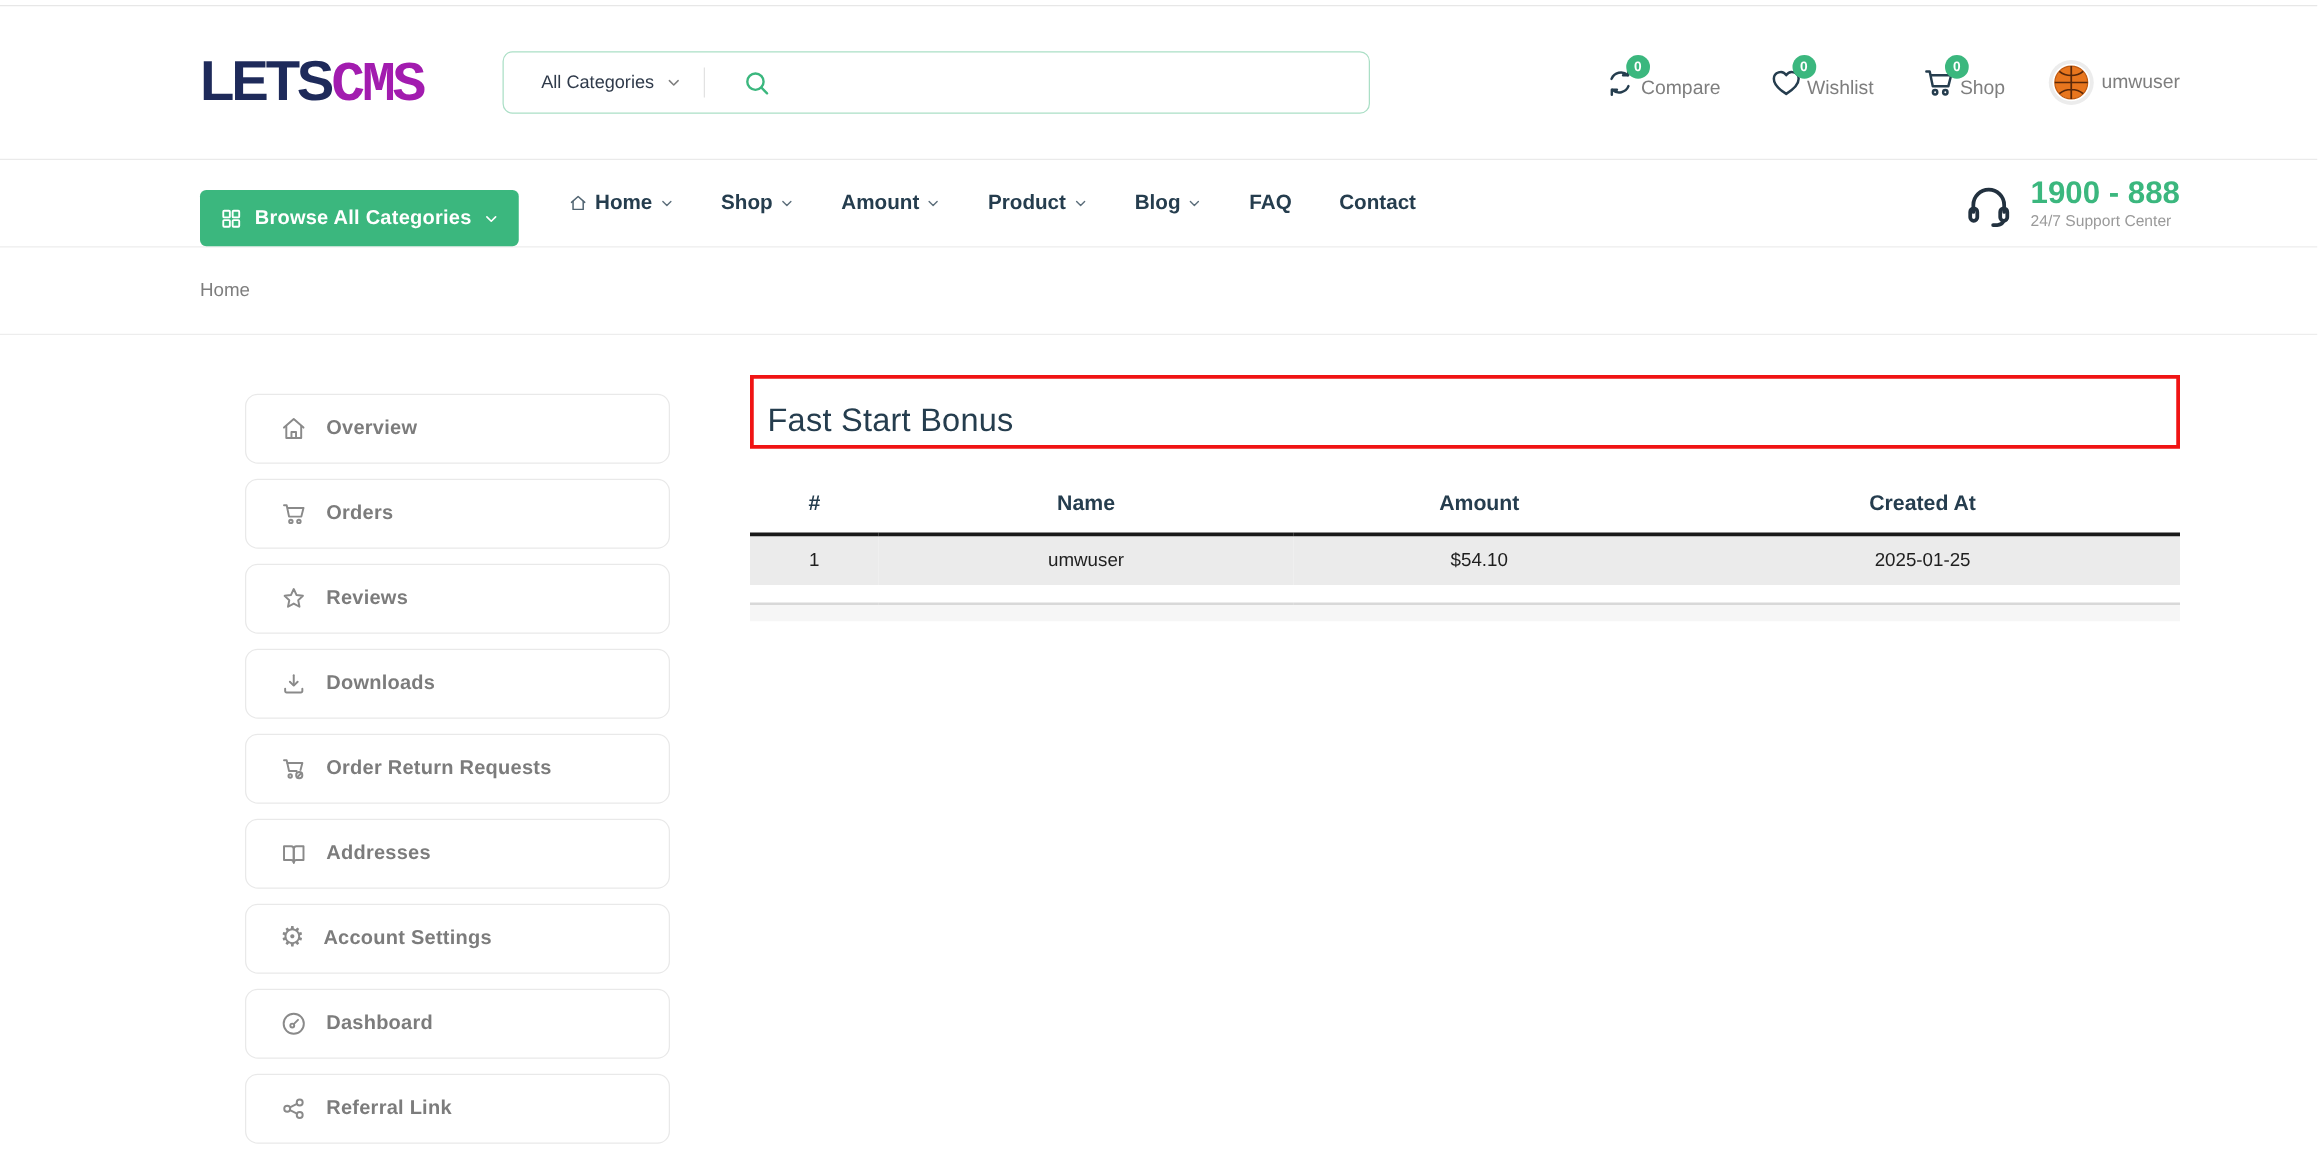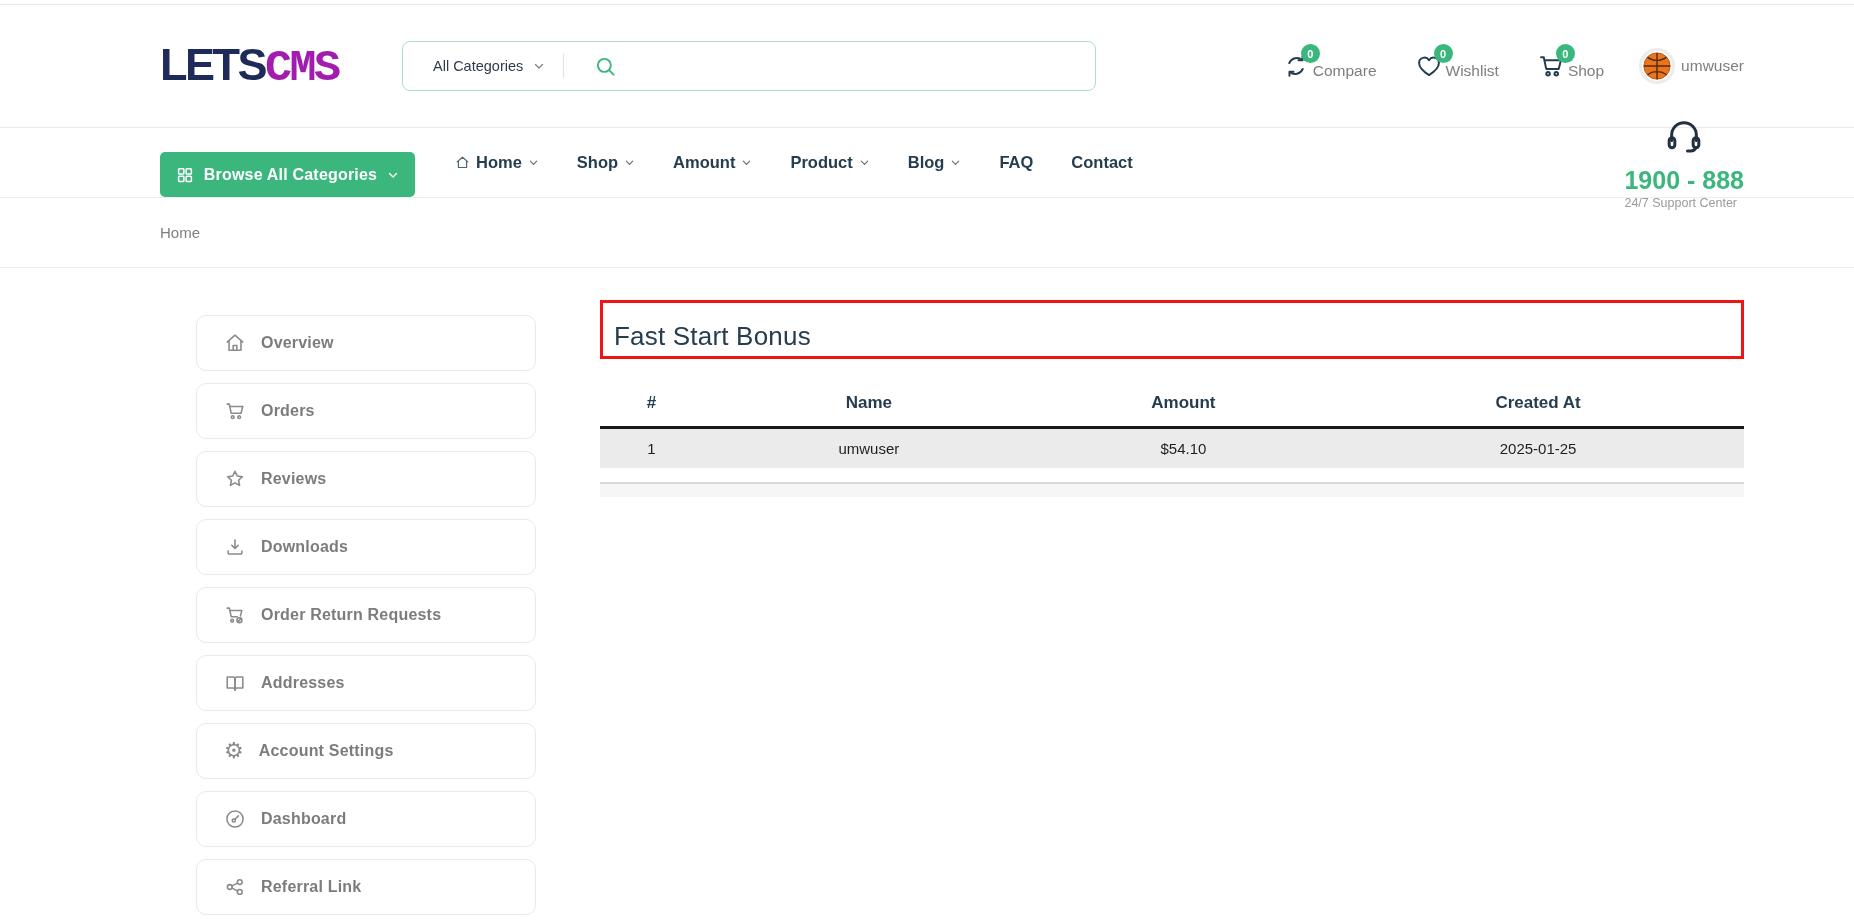--- a/index.html
+++ b/index.html
@@ -28,21 +28,21 @@
   .badge { position:absolute; top:-8px; right:-10px; min-width:19px; height:19px; padding:0 4px; border-radius:10px; background:#3BB77E; color:#fff; font-size:11px; font-weight:700; display:flex; align-items:center; justify-content:center; }
   .user { display:flex; align-items:center; gap:9px; color:#7E7E7E; font-size:15.5px; cursor:pointer; }
   .avatar-ring { border-radius:50%; box-shadow:0 0 0 3px #ececec; display:flex; }
 
   
   .navbar { height:70px; display:flex; align-items:center; padding:0 110px 0 160px; border-bottom:1px solid #ededed; }
   .browse-btn { width:255px; height:45px; background:#3BB77E; border:none; border-radius:5px; color:#fff; font-size:16px; font-weight:700; display:flex; align-items:center; justify-content:center; gap:10px; cursor:pointer; letter-spacing:.2px;margin-top:24px; }
   .nav-links { display:flex; align-items:center; gap:38px; margin-left:40px; }
   .nav-link { display:flex; align-items:center; gap:6px; color:#253D4E; font-size:16.5px; font-weight:700; cursor:pointer; white-space:nowrap; }
   .nav-link .chev { color:#253D4E; opacity:.75; display:flex; }
-  .support { margin-left:auto; display:flex; align-items:center; gap:13px; color:#22313F;flex-direction:column; }
+  .support { margin-left:auto; display:flex; align-items:flex-end; gap:13px; color:#22313F; }
   .phone { color:#3BB77E; font-size:25px; font-weight:800; line-height:1; white-space:nowrap; }
   .support-caption { color:#9a9a9a; font-size:12.5px; margin-top:3px; }
 
   
   .breadcrumb-bar { height:70px; display:flex; align-items:center; padding:0 110px 0 160px; border-bottom:1px solid #ededed; }
   .crumb { font-size:15px; color:#7E7E7E; cursor:pointer; }
 
   
   .content { display:flex; padding:0 110px 0 160px; align-items:flex-start; }
   .sidebar { width:376px; margin-top:47px; margin-right:64px; flex-shrink:0; }

